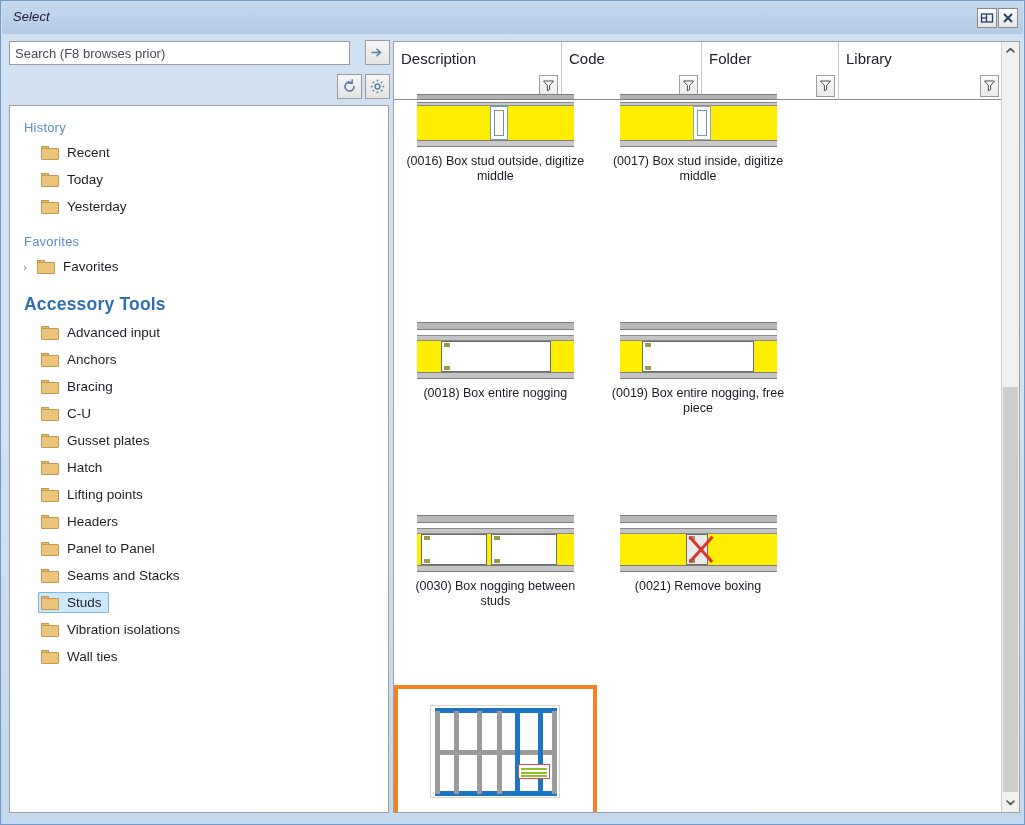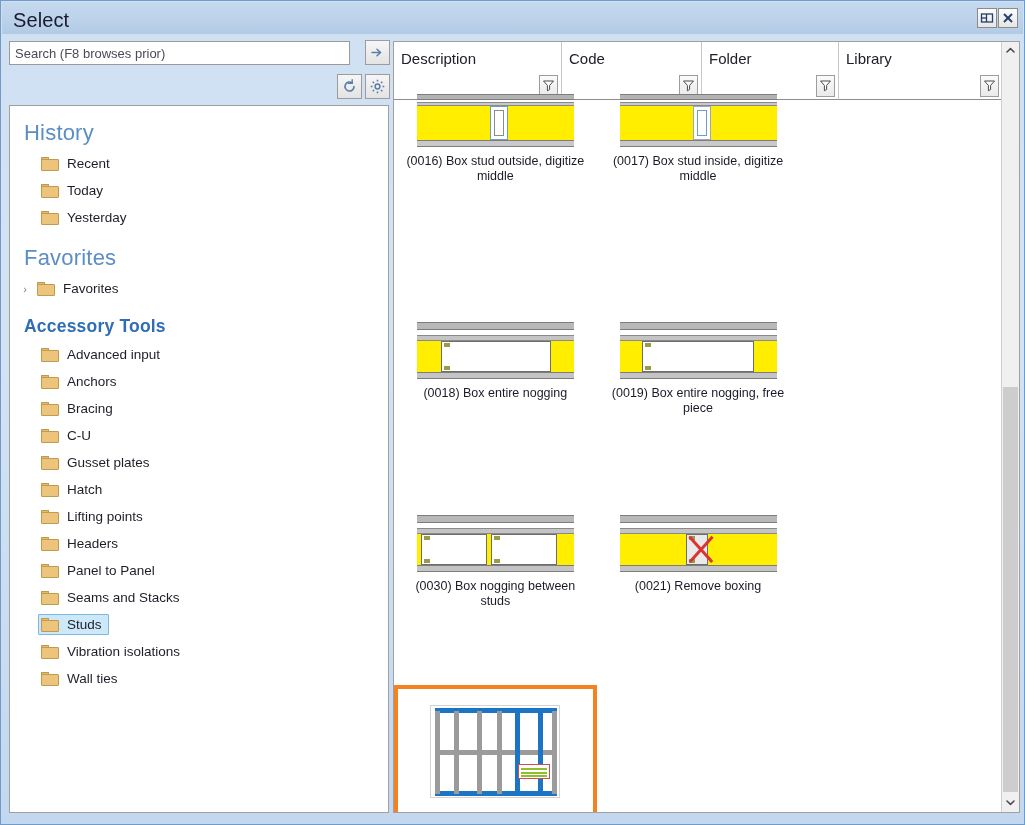--- a/index.html
+++ b/index.html
@@ -25,23 +25,24 @@
   #titlebar {
     position: absolute;
     left: 1px; top: 1px;
     width: 1021px;
     height: 32px;
     background: linear-gradient(to bottom, #c5d9ee 0%, #bcd3ea 50%, #b2cbe5 100%);
   }
   #title-text {
     position: absolute;
     left: 11px; top: 7px;
-    font-size: 20px;
+    font-size: 13px;
     color: #1a1a2e;
     letter-spacing: 0.1px;
+    font-style: italic;
   }
   .tb-btn {
     position: absolute;
     top: 6px;
     width: 20px; height: 20px;
     background: linear-gradient(to bottom,#fdfdfd,#e6e6e6);
     border: 1px solid #8a8a8a;
     box-sizing: border-box;
     cursor: pointer;
   }
@@ -90,21 +91,21 @@
   #tree-box {
     position: absolute;
     left: 2px; top: 64px;
     width: 380px; height: 708px;
     box-sizing: border-box;
     background: #ffffff;
     border: 1px solid #a0a0a0;
     overflow: hidden;
   }
   .tree-group-title {
-    font-size: 22px;
+    font-size: 13px;
     color: #5c8ec4;
     padding-left: 14px;
     margin-top: 14px;
     margin-bottom: 4px;
     letter-spacing: 0.2px;
   }
   .tree-group-title.strong {
     color: #2f6eb5;
     font-weight: bold;
     font-size: 17.5px;

